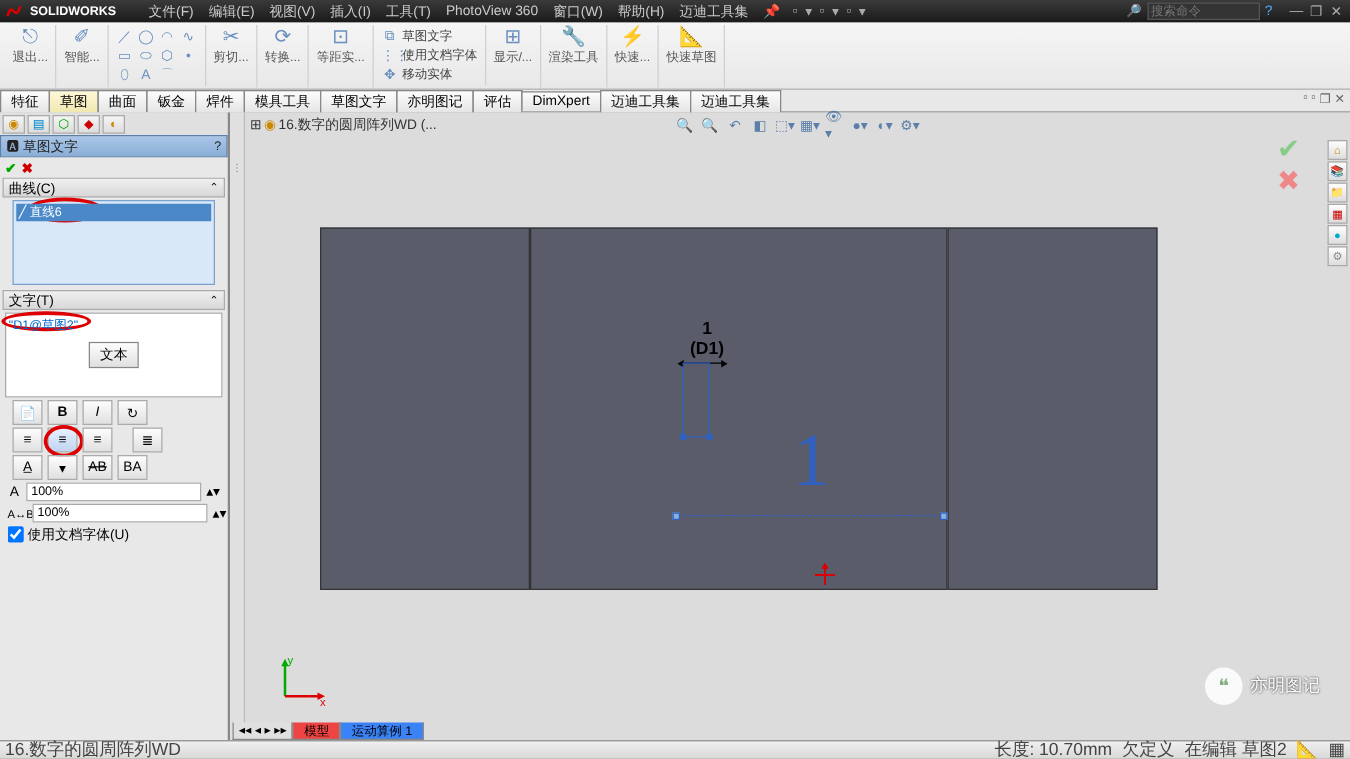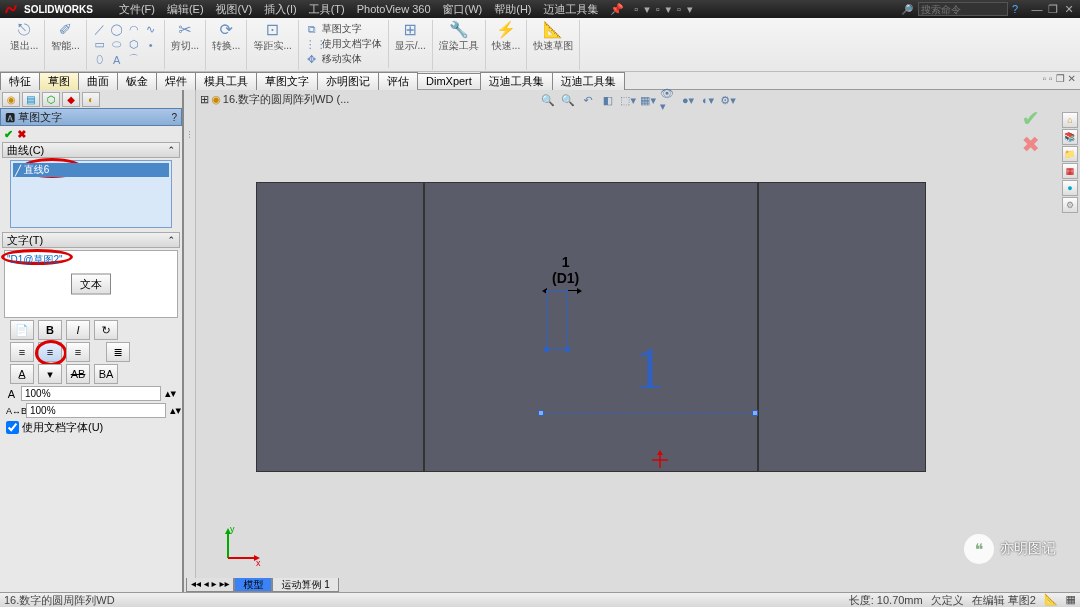--- a/index.html
+++ b/index.html
@@ -83,26 +83,26 @@
 .triad { position:absolute; left:20px; bottom:20px; }
 .origin-mark { position:absolute; left:394px; top:268px; }
 
 .ok-check { position:absolute; right:40px; top:16px; color:#8c8; font-size:22px; }
 .no-x { position:absolute; right:40px; top:42px; color:#e88; font-size:22px; }
 .right-tools { position:absolute; right:2px; top:22px; width:16px; display:flex; flex-direction:column; gap:1px; }
 .right-tools span { width:16px; height:16px; background:linear-gradient(#fdfdfd,#ddd); border:1px solid #aaa; display:flex; align-items:center; justify-content:center; font-size:9px; }
 
 .win-icons { position:absolute; right:4px; top:-17px; display:flex; gap:3px; font-size:10px; color:#666; }
 
-.statusbar { height:15px; background:linear-gradient(#f0f0f0,#d8d8d8); border-top:1px solid #999; display:flex; align-items:center; font-size:11px; padding:0 4px; color:#444; }
+.statusbar { height:15px; background:linear-gradient(#f0f0f0,#d8d8d8); border-top:1px solid #999; display:flex; align-items:center; font-size:14px; padding:0 4px; color:#444; }
 .statusbar .sb-right { margin-left:auto; display:flex; gap:8px; }
 
 .bottom-tabs { position:absolute; left:186px; bottom:15px; height:14px; display:flex; font-size:10px; }
-.bottom-tabs .btab { border:1px solid #888; border-top:none; padding:0 8px; background:#e5e5e5; }
-.bottom-tabs .btab.active { background:#3b82f6; }
+.bottom-tabs .btab { border:1px solid #888; border-top:none; padding:0 8px; background:#3b82f6; }
+.bottom-tabs .btab.active { background:#ef4444; }
 
 .wm { position:absolute; right:24px; bottom:28px; display:flex; align-items:center; gap:6px; opacity:.88; }
 .wm .circ { width:30px; height:30px; border-radius:50%; background:#fff; display:flex; align-items:center; justify-content:center; color:#7a7; font-size:16px; }
 .wm .wt { color:#fff; font-size:14px; text-shadow:0 0 2px #000; }
 </style>
 </head>
 <body>
 
 <div class="menubar">
   <span class="logo">

